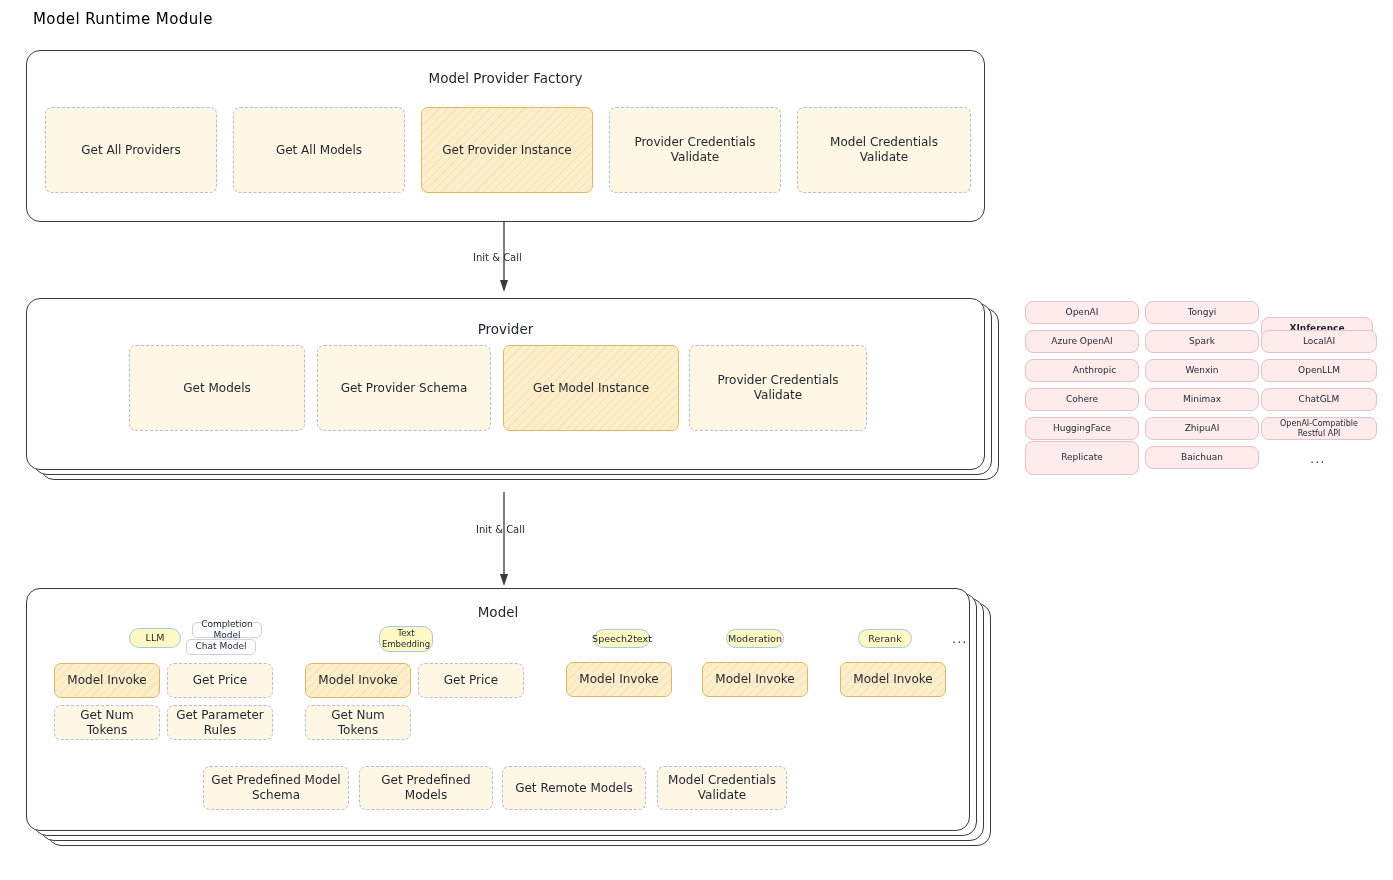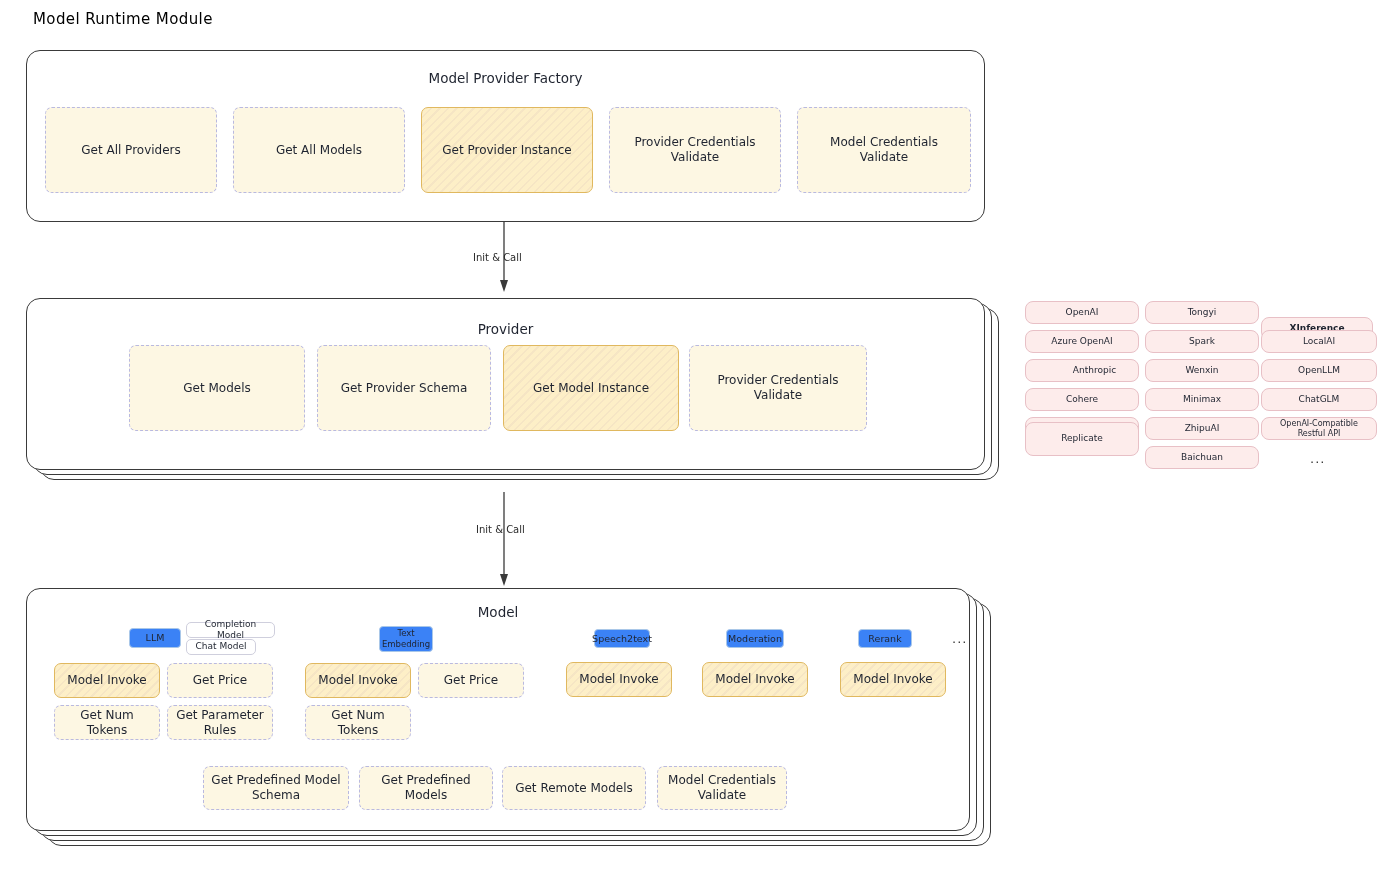--- a/index.html
+++ b/index.html
@@ -77,23 +77,23 @@
     background:
       repeating-linear-gradient(135deg,
         rgba(224,170,60,0.30) 0px,
         rgba(224,170,60,0.30) 1.6px,
         rgba(253,238,196,0.95) 1.6px,
         rgba(253,238,196,0.95) 6px);
   }
   
   .n-blue {
     border: 1.2px solid #a9c7e8;
-    background: #3b82f6;
+    background: #fef9c3;
     font-size: 9.5px;
-    border-radius: 4px;
+    border-radius: 10px;
   }
   
   .n-tag {
     border: 1.2px solid #cfcfdd;
     background: #ffffff;
     font-size: 9px;
     border-radius: 5px;
   }
   
   .n-pink {
@@ -151,21 +151,21 @@
   <div class="node n-dashed" style="left:129px; top:345px; width:176px; height:86px;">Get Models</div>
   <div class="node n-dashed" style="left:317px; top:345px; width:174px; height:86px;">Get Provider Schema</div>
   <div class="node n-hatch" style="left:503px; top:345px; width:176px; height:86px;">Get Model Instance</div>
   <div class="node n-dashed" style="left:689px; top:345px; width:178px; height:86px;">Provider Credentials Validate</div>
 
   <div class="node n-pink" style="left:1025px; top:301px; width:114px; height:23px;">OpenAI</div>
   <div class="node n-pink" style="left:1025px; top:330px; width:114px; height:23px;">Azure OpenAI</div>
   <div class="node n-pink" style="left:1025px; top:359px; width:114px; height:23px;padding-left:31px;">Anthropic</div>
   <div class="node n-pink" style="left:1025px; top:388px; width:114px; height:23px;">Cohere</div>
   <div class="node n-pink" style="left:1025px; top:417px; width:114px; height:23px;">HuggingFace</div>
-  <div class="node n-pink" style="left:1025px; top:422px; width:114px; height:34px;">Replicate</div>
+  <div class="node n-pink" style="left:1025px; top:441px; width:114px; height:34px;">Replicate</div>
 
   <div class="node n-pink" style="left:1145px; top:301px; width:114px; height:23px;">Tongyi</div>
   <div class="node n-pink" style="left:1145px; top:330px; width:114px; height:23px;">Spark</div>
   <div class="node n-pink" style="left:1145px; top:359px; width:114px; height:23px;">Wenxin</div>
   <div class="node n-pink" style="left:1145px; top:388px; width:114px; height:23px;">Minimax</div>
   <div class="node n-pink" style="left:1145px; top:417px; width:114px; height:23px;">ZhipuAI</div>
   <div class="node n-pink" style="left:1145px; top:446px; width:114px; height:23px;">Baichuan</div>
 
   <div class="node n-pink" style="left:1261px; top:317px; width:112px; height:23px;font-weight:bold;">XInference</div>
   <div class="node n-pink" style="left:1261px; top:330px; width:116px; height:23px;">LocalAI</div>
@@ -180,21 +180,21 @@
   </svg>
   <div class="arrow-label" style="left:476px; top:524px;">Init &amp; Call</div>
 
   <div class="stack-shadow" style="left:47px; top:603px; width:944px; height:243px;"></div>
   <div class="stack-shadow" style="left:40px; top:598px; width:944px; height:243px;"></div>
   <div class="stack-shadow" style="left:33px; top:593px; width:944px; height:243px;"></div>
   <div class="outer-box" style="left:26px; top:588px; width:944px; height:243px;"></div>
   <div class="box-title" style="left:26px; top:604px; width:944px;">Model</div>
 
   <div class="node n-blue" style="left:129px; top:628px; width:52px; height:20px;">LLM</div>
-  <div class="node n-tag" style="left:186px; top:622px; width:89px; height:16px;">Completion Model</div>
+  <div class="node n-tag" style="left:192px; top:622px; width:70px; height:16px;">Completion Model</div>
   <div class="node n-tag" style="left:186px; top:639px; width:70px; height:16px;text-align:right;">Chat Model</div>
 
   <div class="node n-blue" style="left:379px; top:626px; width:54px; height:26px; font-size:8.5px;">Text Embedding</div>
   <div class="node n-blue" style="left:594px; top:629px; width:56px; height:19px;">Speech2text</div>
   <div class="node n-blue" style="left:726px; top:629px; width:58px; height:19px;">Moderation</div>
   <div class="node n-blue" style="left:858px; top:629px; width:54px; height:19px;">Rerank</div>
   <div class="ellipsis" style="left:952px; top:631px;">...</div>
 
   <div class="node n-hatch" style="left:54px; top:663px; width:106px; height:35px;">Model Invoke</div>
   <div class="node n-dashed" style="left:167px; top:663px; width:106px; height:35px;">Get Price</div>

